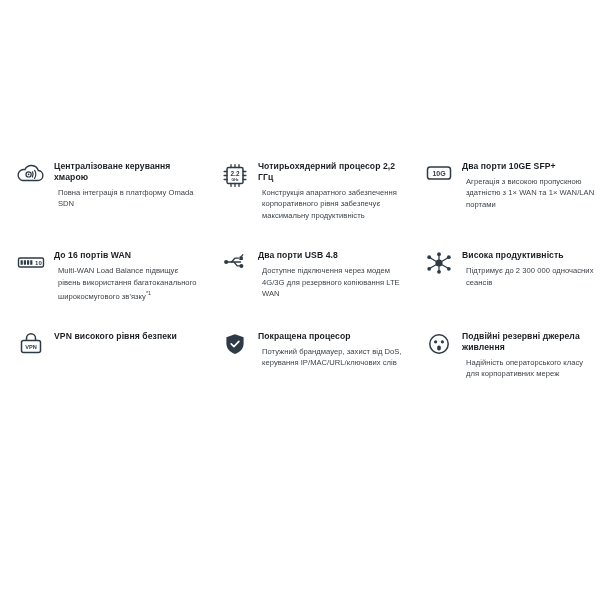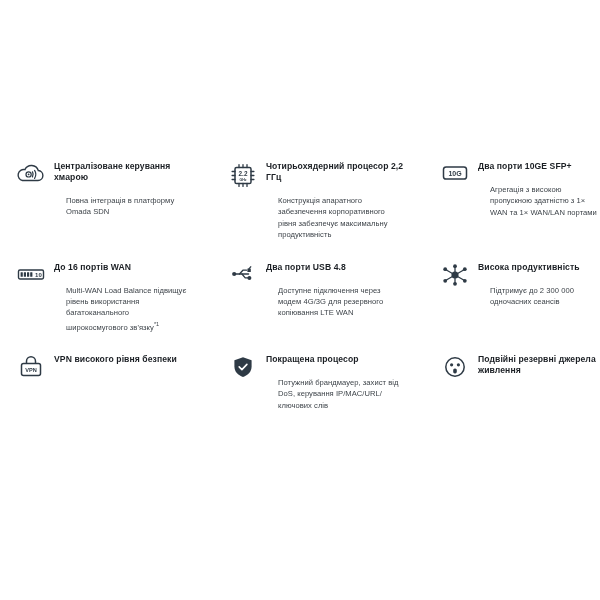--- a/index.html
+++ b/index.html
@@ -22,21 +22,20 @@
     position: absolute;
     left: 0;
     top: 160px;
     width: 600px;
     display: grid;
     grid-template-columns: 204px 204px 192px;
     column-gap: 0px;
     row-gap: 24px;
     padding: 0 0 0 0;
     box-sizing: border-box;
-    gap: 8px;
   }
   .cell {
     display: flex;
     align-items: flex-start;
     padding-left: 16px;
     box-sizing: border-box;
   }
   .icon-wrap {
     width: 30px;
     min-width: 30px;
@@ -57,21 +56,21 @@
     font-weight: bold;
     color: #1b1f24;
     line-height: 11px;
     margin: 1px 0 4px 0;
     letter-spacing: 0.01em;
   }
   .f-desc {
     font-size: 7.6px;
     color: #3d4349;
     line-height: 11.4px;
-    margin: 12px;
+    margin: 4px;
     letter-spacing: 0.005em;
   }
   .f-desc sup {
     font-size: 5.5px;
     vertical-align: super;
   }
   svg { display: block; }
 </style>
 </head>
 <body>
@@ -218,17 +217,18 @@
       <span class="icon-wrap">
         <svg width="30" height="24" viewBox="0 0 30 24">
           <circle cx="15" cy="12" r="9.2" fill="none" stroke="#2e3a45" stroke-width="1.5"></circle>
           <circle cx="11.6" cy="9.8" r="1.6" fill="#2e3a45"></circle>
           <circle cx="18.4" cy="9.8" r="1.6" fill="#2e3a45"></circle>
           <rect x="13.2" y="13.4" width="3.6" height="5" rx="1.6" fill="#2e3a45"></rect>
         </svg>
       </span>
       <div class="txt">
         <div class="f-title">Подвійні резервні джерела живлення</div>
+        <div class="f-desc">Надійність операторського класу для корпоративних мереж</div>
       </div>
     </div>
 
   </div>
 </div>
 
 </body></html>

